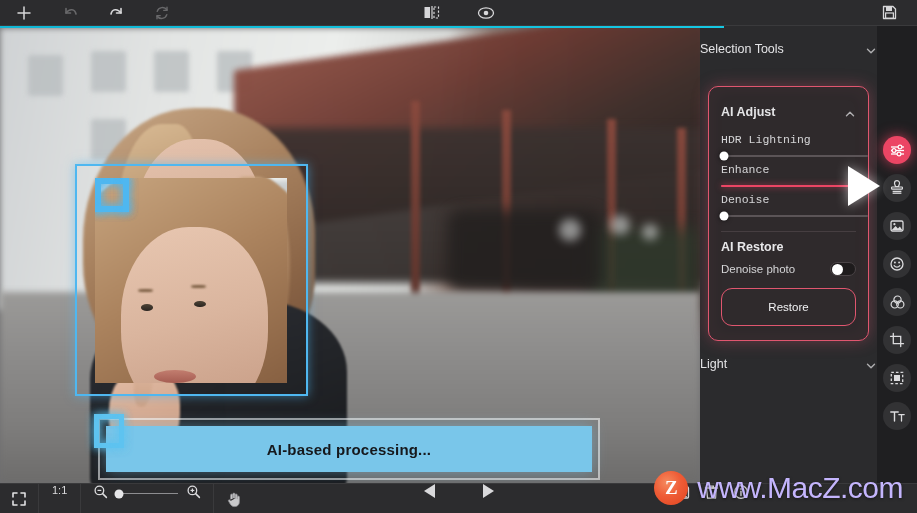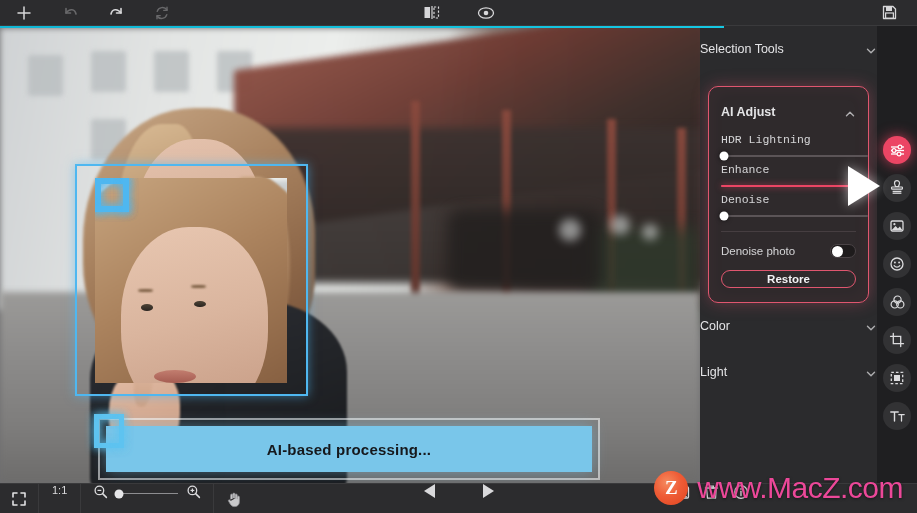--- a/index.html
+++ b/index.html
@@ -278,24 +278,24 @@
   .toggle-label { font-size:11.5px; color:#d5d5d7; }
   .toggle {
     width:26px; height:14px; border-radius:8px; background:#1e1b1c;
     border:1px solid #4a4346; position:relative; cursor:pointer;
   }
   .toggle .tk {
     position:absolute; left:1px; top:1px; width:11px; height:11px;
     border-radius:50%; background:#fff;
   }
   .restore-btn {
-    margin:12px 12px 0 12px; height:18px; border-radius:11px;
+    margin:12px 12px 0 12px; height:38px; border-radius:11px;
     border:1.4px solid #e0566f; background:transparent;
     display:flex; align-items:center; justify-content:center;
-    font-size:11.5px; font-weight:bold; color:#f2f2f4; cursor:pointer;
+    font-size:11.5px; font-weight:normal; color:#f2f2f4; cursor:pointer;
   }
 
   
   .rail {
     position:absolute; top:26px; right:0; width:40px; bottom:0;
     background:#1f1f21; display:flex; flex-direction:column;
     align-items:center; padding-top:110px; gap:10px;
   }
   .rail-btn {
     width:28px; height:28px; border-radius:50%; background:#323234;
@@ -339,21 +339,21 @@
     align-items:center; gap:9px; z-index:60; pointer-events:none;
   }
   .wm-logo {
     width:34px; height:34px; border-radius:50%;
     background:radial-gradient(circle at 38% 34%,#f58a5e 0%,#ef5c36 45%,#e0441f 100%);
     display:flex; align-items:center; justify-content:center;
     font-weight:bold; font-size:19px; color:#fff;
     font-family:"Liberation Serif", serif;
   }
   .wm-text {
-    font-size:30px; color:#ec4899; letter-spacing:-.5px;
+    font-size:30px; color:#c4b5fd; letter-spacing:-.5px;
     text-shadow:0 1px 3px rgba(0,0,0,.5);
   }
 
   
   .cursor {
     position:absolute; left:848px; top:166px; width:0; height:0;
     border-top:20px solid transparent; border-bottom:20px solid transparent;
     border-left:32px solid #fff; z-index:70;
     filter:drop-shadow(0 0 6px rgba(255,255,255,.55));
   }
@@ -541,41 +541,34 @@
       <div class="ctl">
         <div class="ctl-label">Denoise</div>
         <div class="track">
           <div class="fill" style="width:0%"></div>
           <div class="knob" style="left:2%"></div>
         </div>
       </div>
 
       <div class="divider"></div>
 
+      <div class="ai-sub">AI Restore</div>
 
       <div class="toggle-row">
         <span class="toggle-label">Denoise photo</span>
         <span class="toggle">
           <span class="tk"></span>
         </span>
       </div>
 
       <div class="restore-btn">
         <span>Restore</span>
       </div>
     </div>
 
-    <div class="sect">
-      <span class="sect-label">Color</span>
-      <span class="chev">
-        <svg width="12" height="12" viewBox="0 0 12 12">
-            <path d="M2.5 4.3 6 7.7l3.5-3.4" stroke="#cfcfd1" stroke-width="1.4" fill="none" stroke-linecap="round" stroke-linejoin="round"></path>
-          </svg>
-      </span>
-    </div>
     <div class="sect">
       <span class="sect-label">Light</span>
       <span class="chev">
         <svg width="12" height="12" viewBox="0 0 12 12">
             <path d="M2.5 4.3 6 7.7l3.5-3.4" stroke="#cfcfd1" stroke-width="1.4" fill="none" stroke-linecap="round" stroke-linejoin="round"></path>
           </svg>
       </span>
     </div>
   </div>
 

